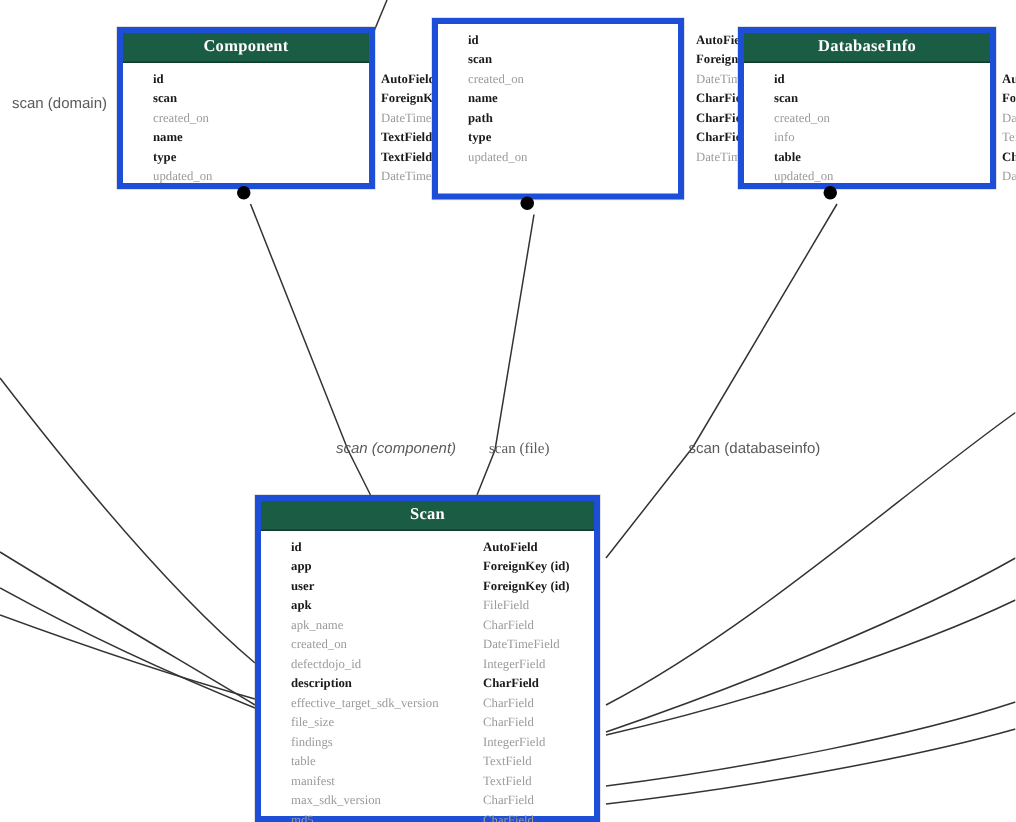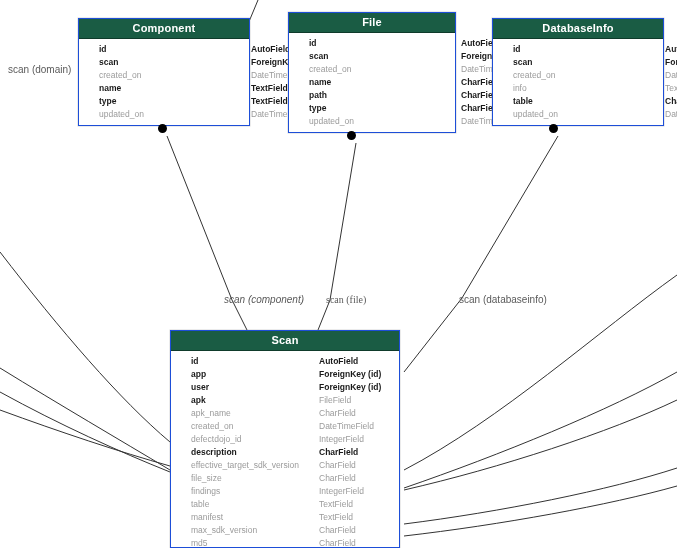--- a/index.html
+++ b/index.html
@@ -24,23 +24,24 @@
   #edges {
     position: absolute;
     left: 0; top: 0;
     width: 677px;
     height: 548px;
     pointer-events: none;
   }
   .entity {
     position: absolute;
     background: #ffffff;
-    border: 1px solid #1d4ed8;
+    border: 4px solid #1d4ed8;
     box-sizing: border-box;
     box-shadow: 0 0 0 0.5px rgba(140,140,140,0.35);
+    font-family: Liberation Serif, serif;
   }
   .entity-header {
     background: #1a5c44;
     color: #ffffff;
     font-size: 11px;
     font-weight: bold;
     text-align: center;
     line-height: 19px;
     height: 19px;
     border-bottom: 1px solid #0f3b2b;
@@ -144,21 +145,20 @@
             <span class="field-name">type</span>
             <span class="field-type" style="left: 172px;">TextField</span>
           </div>
           <div class="field-row muted">
             <span class="field-name">updated_on</span>
             <span class="field-type" style="left: 172px;">DateTimeField</span>
           </div>
         </div>
       </div>
       <div class="entity" style="left: 288px; top: 12px; width: 168px; height: 121px;">
-        <div class="entity-header">File</div>
         <div class="entity-body">
           <div class="field-row strong">
             <span class="field-name">id</span>
             <span class="field-type" style="left: 172px;">AutoField</span>
           </div>
           <div class="field-row strong">
             <span class="field-name">scan</span>
             <span class="field-type" style="left: 172px;">ForeignKey (id)</span>
           </div>
           <div class="field-row muted">

